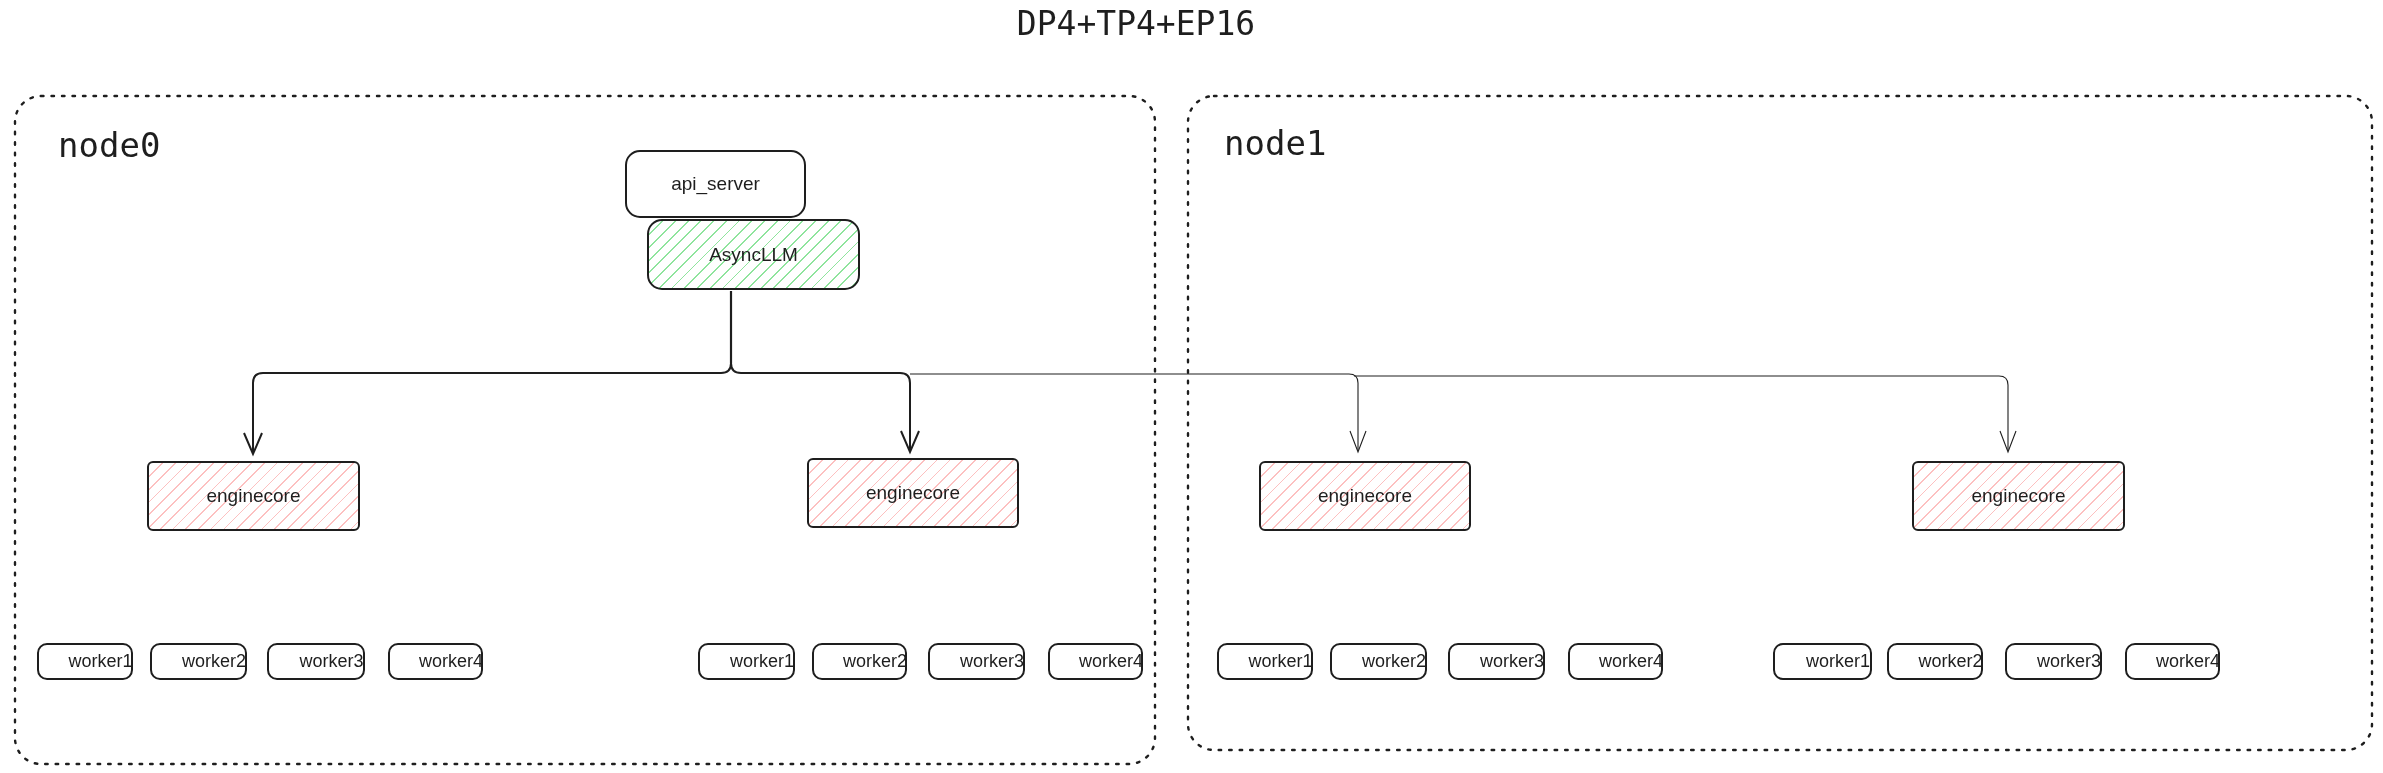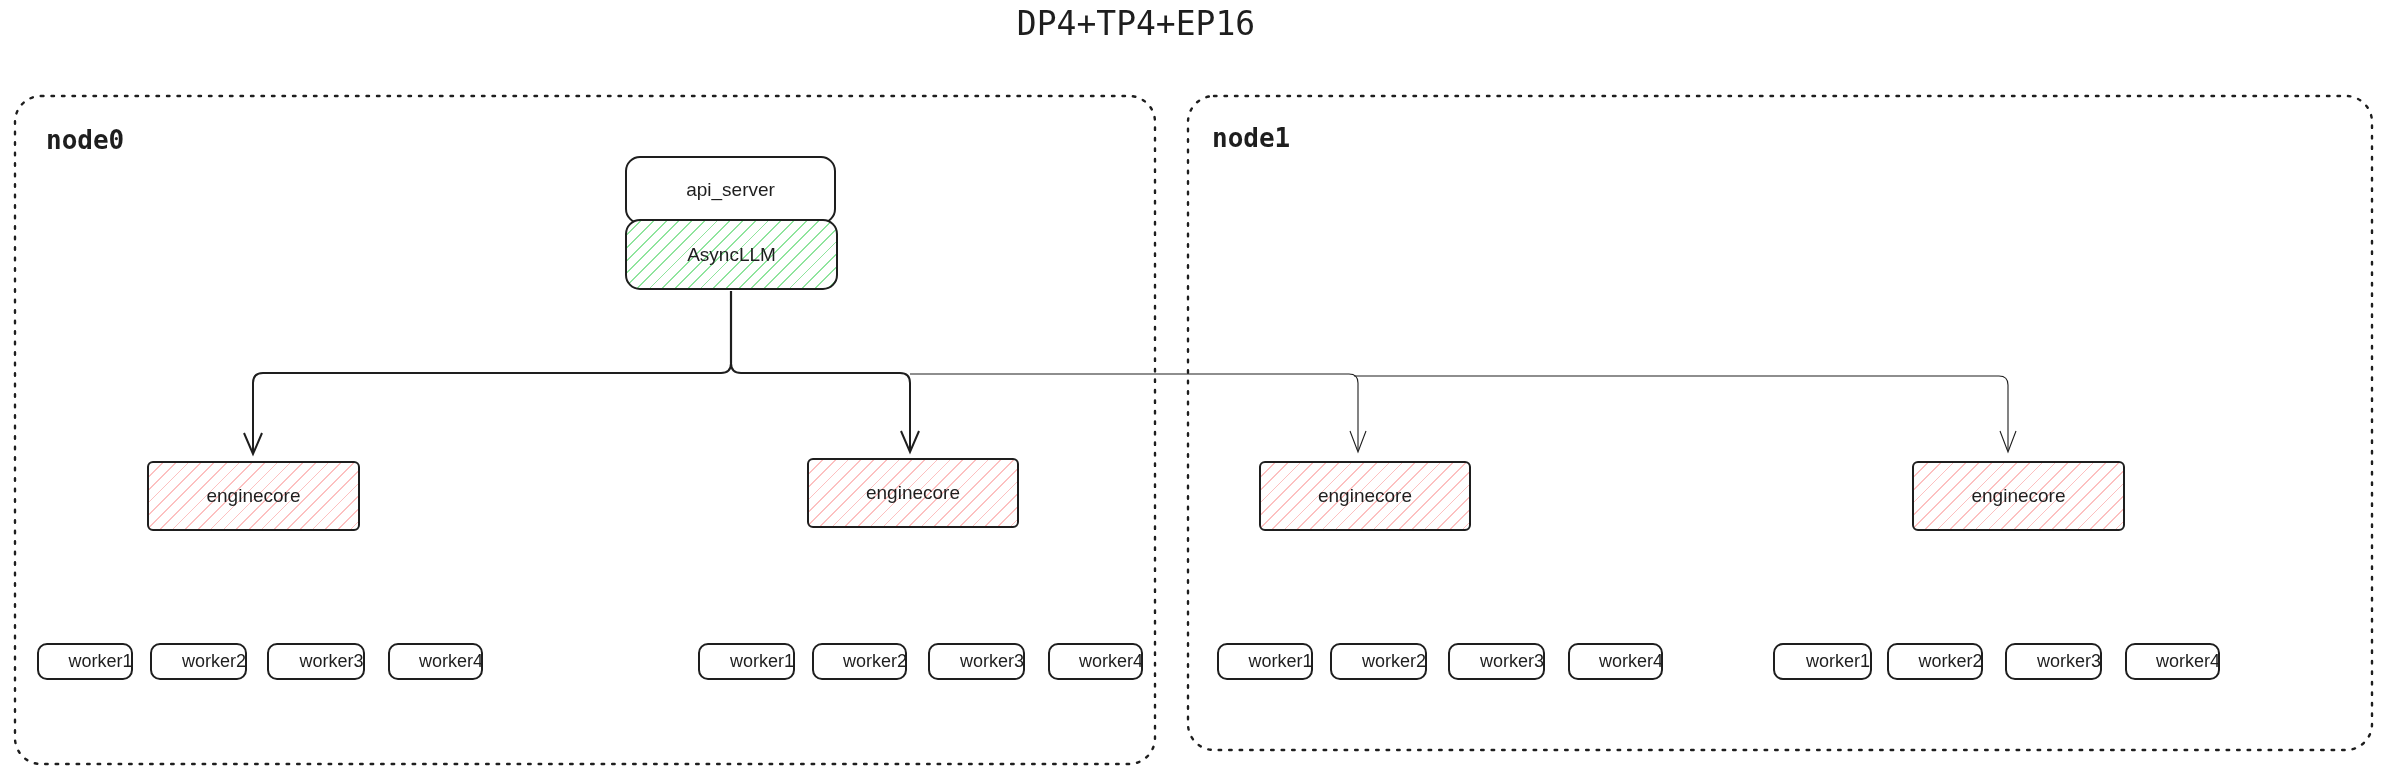--- a/index.html
+++ b/index.html
@@ -10,38 +10,39 @@
     font-family:"Liberation Sans","DejaVu Sans",sans-serif;
     color:#1e1e1e;
     overflow:hidden;
   }
   .mono{font-family:"DejaVu Sans Mono","Liberation Mono",monospace;}
   #title{
     position:absolute;top:4px;left:1136px;transform:translateX(-50%);
     font-size:33px;font-weight:400;letter-spacing:0px;white-space:nowrap;
   }
   .node-label{
-    position:absolute;font-size:26px;font-weight:700;white-space:nowrap;
+    position:absolute;font-size:34px;font-weight:400;white-space:nowrap;margin-left:12px;
   }
   .node-group{position:absolute;}
   .box{
     position:absolute;
     background:#ffffff;
     border:2.2px solid #1e1e1e;
     border-radius:15px;
     display:flex;align-items:center;justify-content:center;
     font-size:19px;
     box-sizing:border-box;
     white-space:nowrap;
   }
   .hatch-green{
     background-image:repeating-linear-gradient(135deg,
       rgba(105,219,124,0.75) 0px, rgba(105,219,124,0.75) 1.3px,
       transparent 1.3px, transparent 9px);
     background-color:#ffffff;
+    margin-left:22px;
   }
   .hatch-red{
     background-image:repeating-linear-gradient(135deg,
       rgba(250,130,130,0.5) 0px, rgba(250,130,130,0.5) 1.2px,
       transparent 1.2px, transparent 9px);
     background-color:#ffffff;
     border-radius:6px;
   }
   .worker{
     position:absolute;
@@ -82,21 +83,21 @@
     <path d="M 1354 376 L 1999 376 Q 2008 376 2008 385 L 2008 450" fill="none" stroke="#1e1e1e" stroke-width="1.1"></path>
     <polyline points="2000,431 2008,452 2016,431" fill="none" stroke="#1e1e1e" stroke-width="1.1"></polyline>
   </svg>
 
   <div id="title" class="mono">DP4+TP4+EP16</div>
 
   <div class="node-group" style="left:14px;top:95px;width:1142px;height:670px;">
 
     <div class="node-label mono" style="left:32px;top:30px;">node0</div>
 
-    <div class="box" style="left:611px;top:61px;width:211px;height:68px;">api_server</div>
+    <div class="box" style="left:611px;top:55px;width:181px;height:68px;">api_server</div>
 
     <div class="box hatch-green" style="left:611px;top:124px;width:213px;height:71px;">AsyncLLM</div>
 
     <div class="box hatch-red" style="left:133px;top:366px;width:213px;height:70px;">enginecore</div>
 
     <div class="box hatch-red" style="left:793px;top:363px;width:212px;height:70px;">enginecore</div>
 
     <div class="worker" style="left:23px;width:96px;">worker1</div>
     <div class="worker" style="left:136px;width:97px;">worker2</div>
     <div class="worker" style="left:253px;width:98px;">worker3</div>

